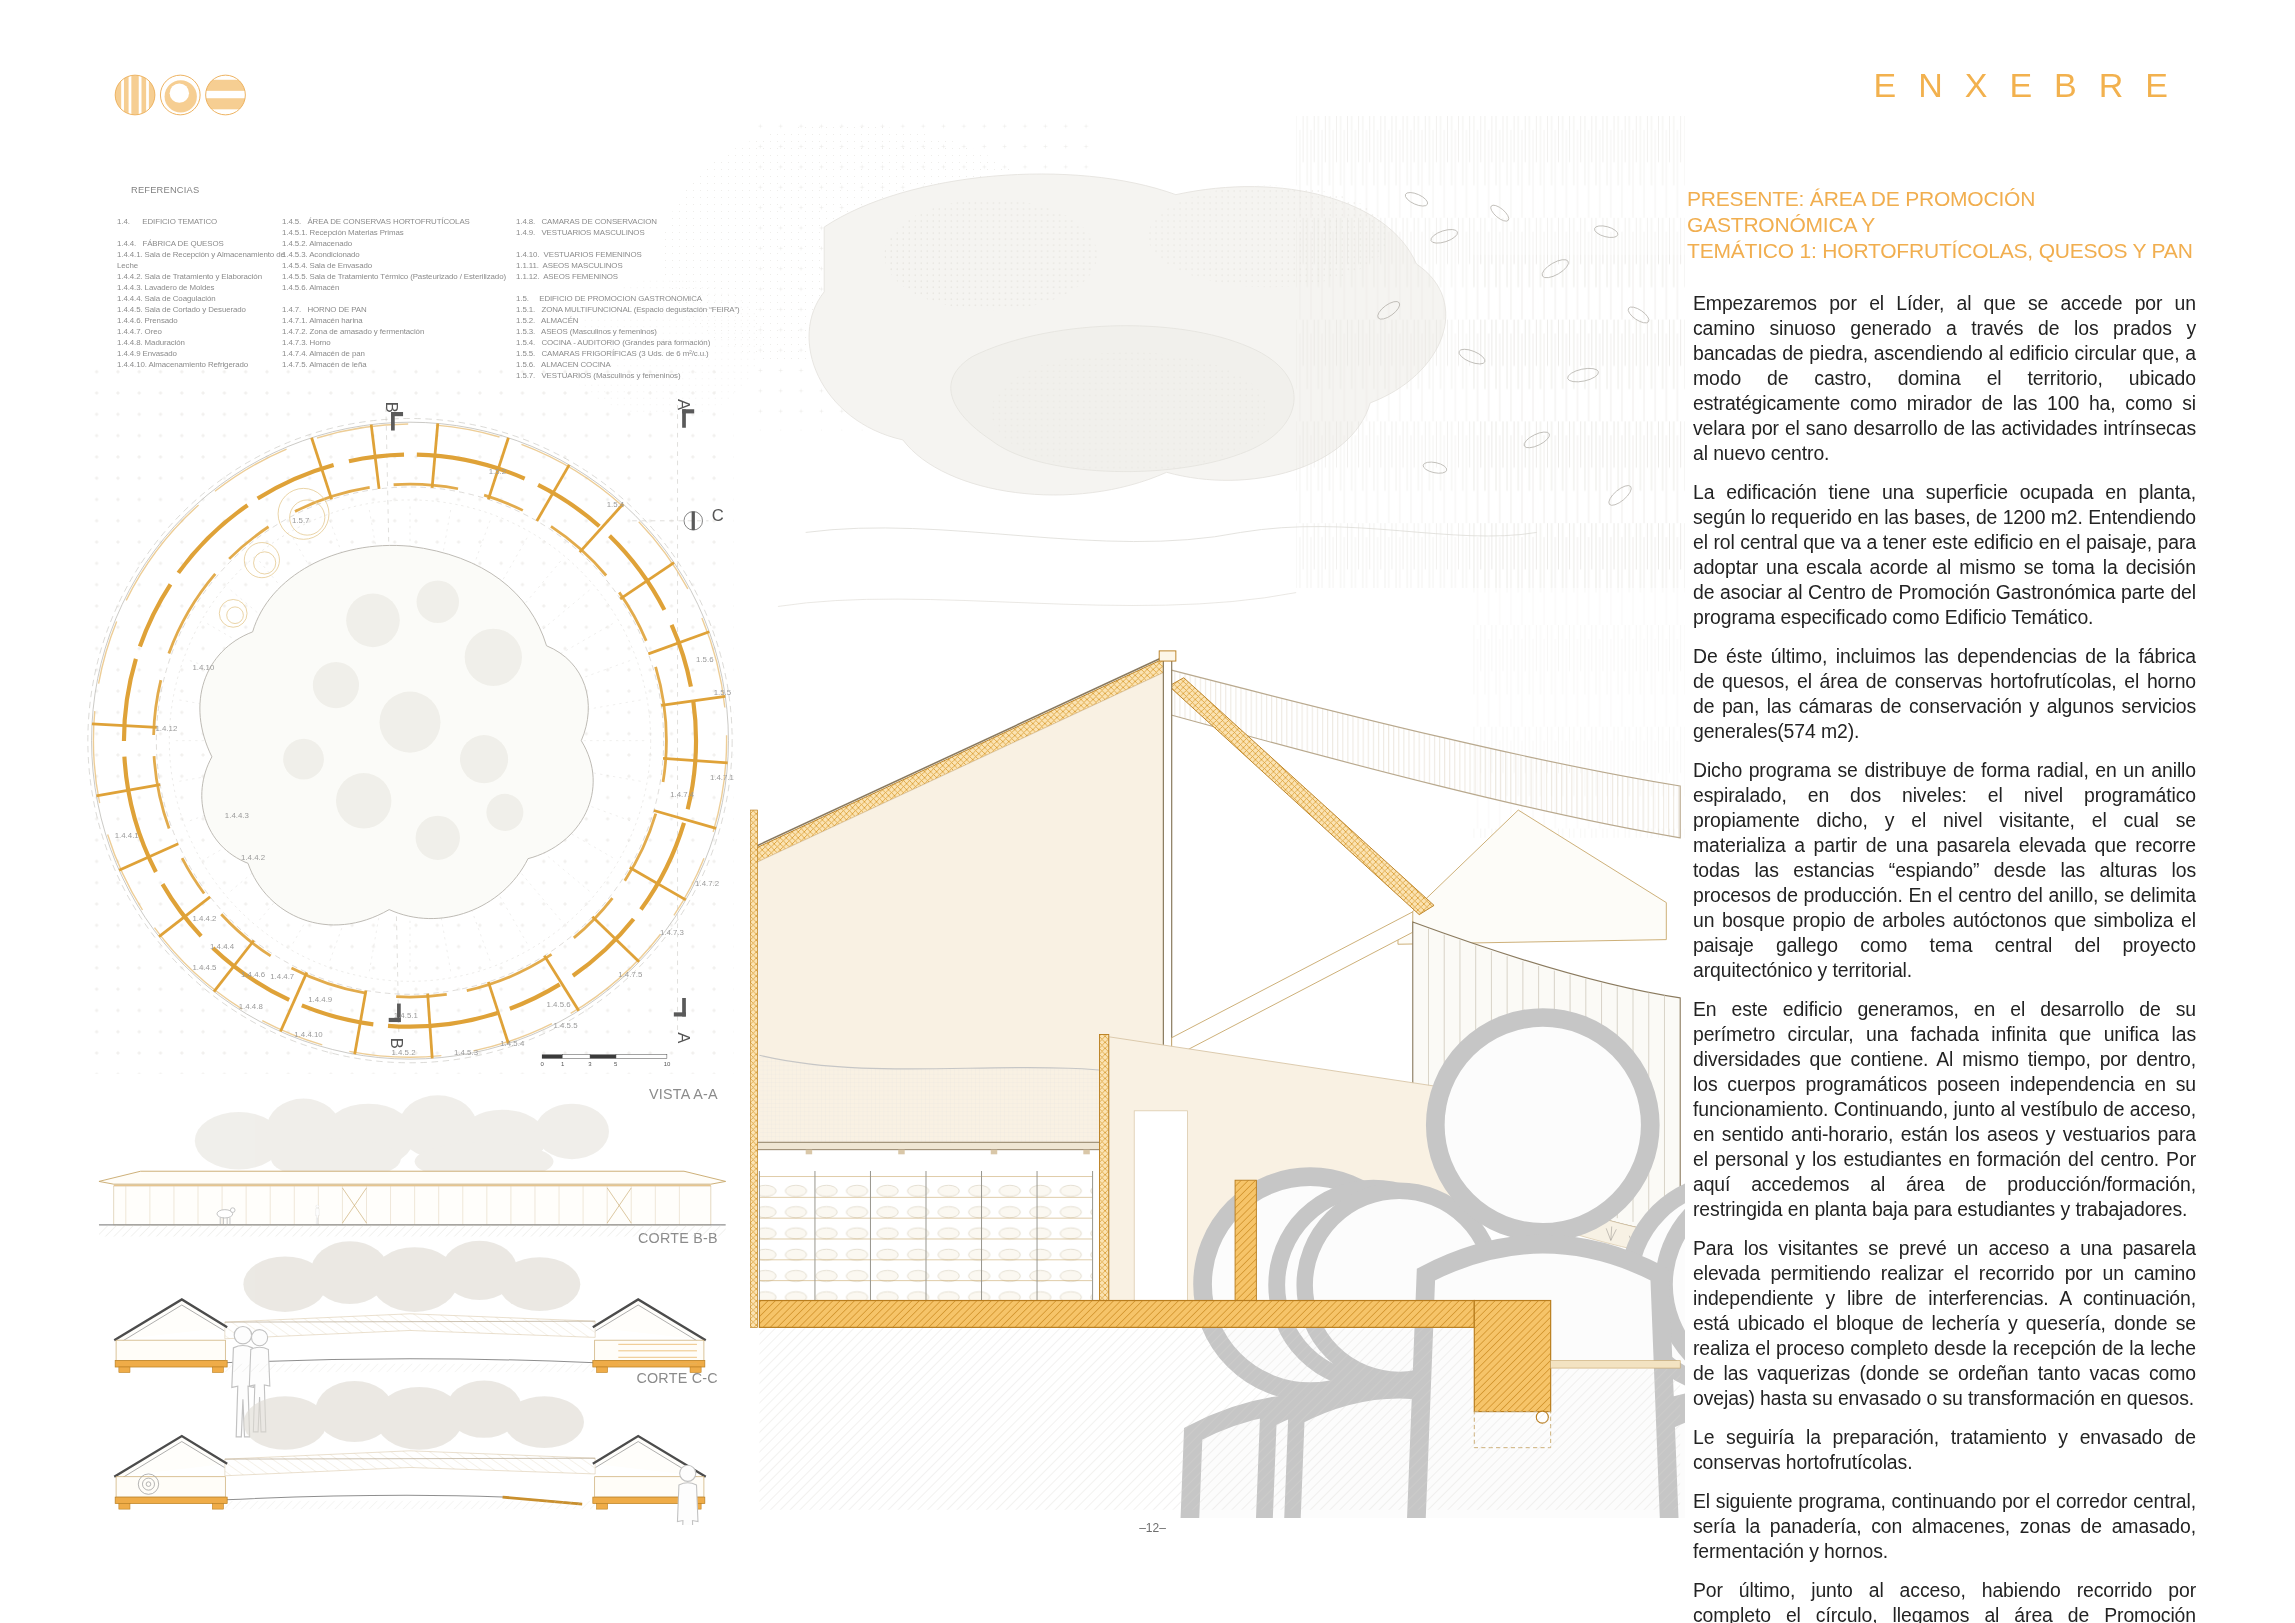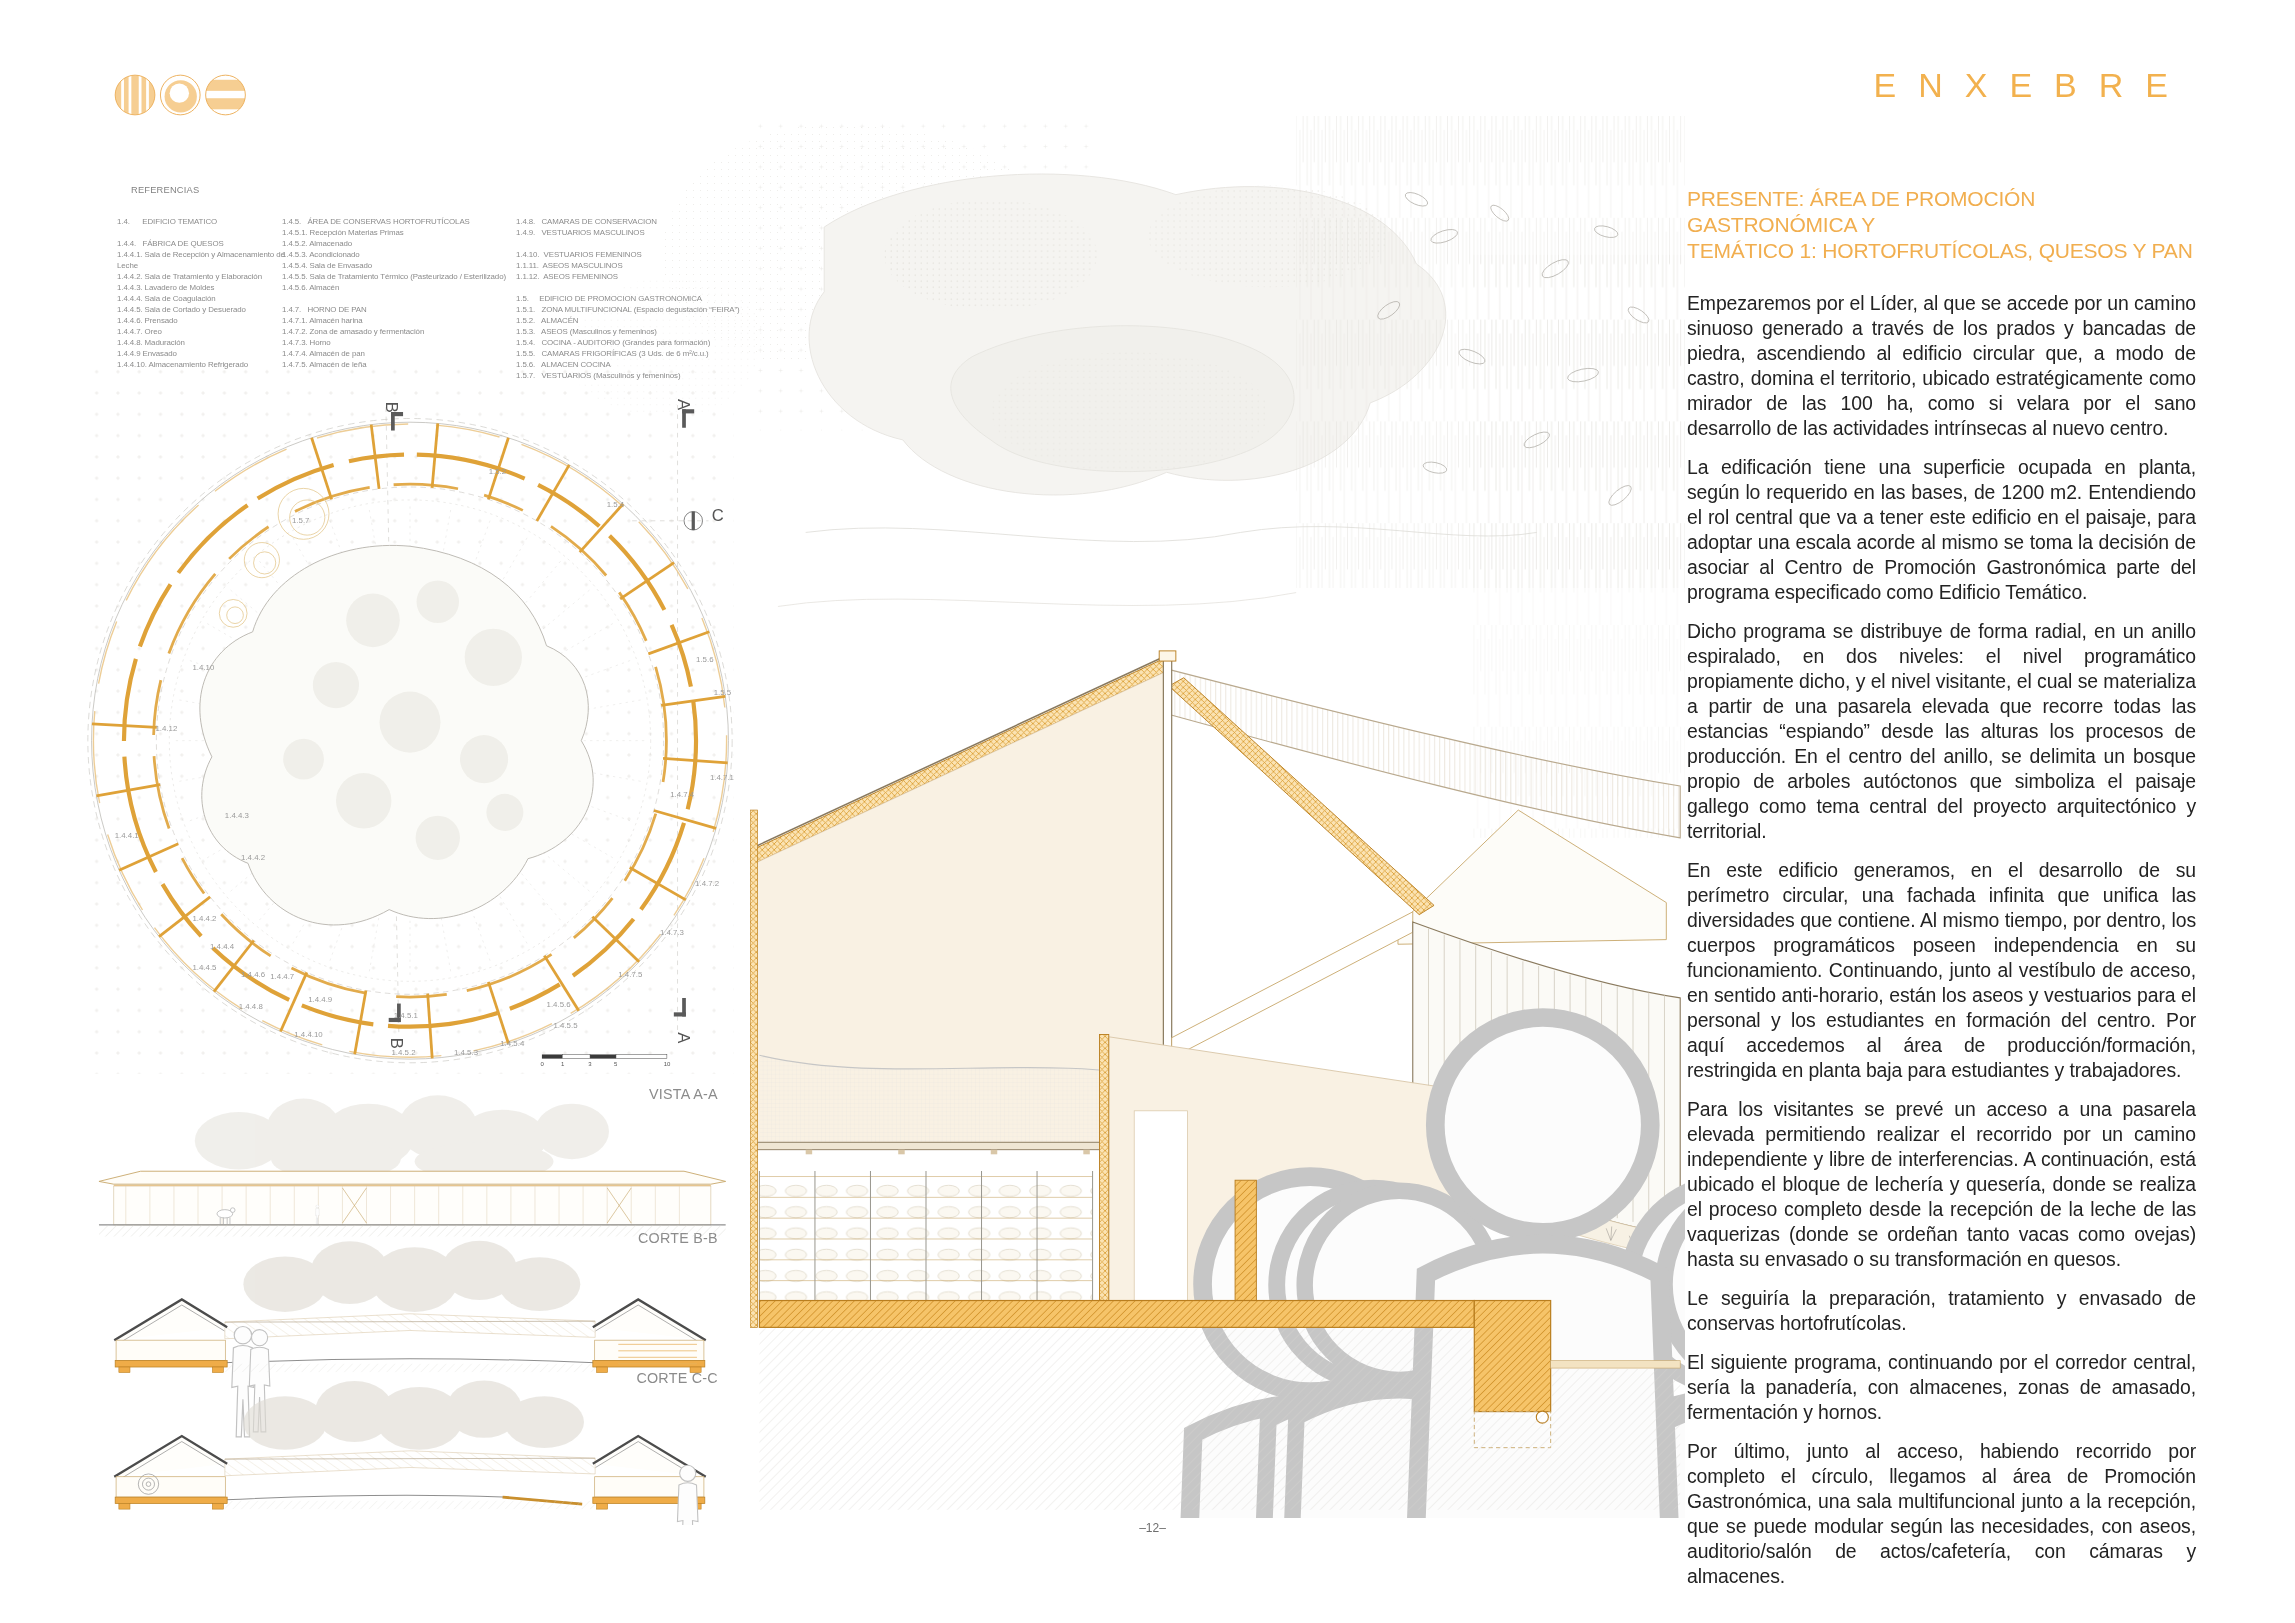--- a/index.html
+++ b/index.html
@@ -28,21 +28,21 @@
   #sections-wrap{position:absolute;left:86px;top:1085px;}
   #center-wrap{position:absolute;left:750px;top:116px;}
   .plan-label{font-size:17px;fill:#9A9A9A;}
   .plan-marker{font-size:36px;fill:#555;font-weight:500;}
   .sec-label{font-size:31px;fill:#8B8B8B;letter-spacing:.5px;}
   
   #article{position:absolute;left:1687px;top:186px;width:509px;}
   .headline{font-size:21px;line-height:26px;color:#F1AE4F;letter-spacing:-0.2px;font-weight:400;}
   #paragraphs{margin-top:27px;}
   .para{font-size:19.4px;line-height:25px;letter-spacing:-0.1px;color:#232323;
-        text-align:justify;margin:0 0 14px 0;}
+        text-align:justify;margin:0 0 14px 6px;}
   
   #page-number{position:absolute;left:1083px;top:1521px;width:139px;text-align:center;
         font-size:12px;color:#6E6E6E;}
 </style>
 </head>
 <body>
 
 <div id="page">
 
   <svg id="logo" width="167" height="60" viewBox="0 0 360 130">
@@ -653,20 +653,21 @@
     <path d="M20,2620 H1563 V2800 H1732 V2708 H2010 V3012 H20 Z" fill="url(#c-gh)" opacity=".85"></path>
   </svg>
   </div>
 
   <div id="article">
     <div class="headline">PRESENTE: ÁREA DE PROMOCIÓN GASTRONÓMICA Y</div>
     <div class="headline">TEMÁTICO 1: HORTOFRUTÍCOLAS, QUESOS Y PAN</div>
     <div id="paragraphs">
         <p class="para">Empezaremos por el Líder, al que se accede por un camino sinuoso generado a través de los prados y bancadas de piedra, ascendiendo al edificio circular que, a modo de castro, domina el territorio, ubicado estratégicamente como mirador de las 100 ha, como si velara por el sano desarrollo de las actividades intrínsecas al nuevo centro.</p>
         <p class="para">La edificación tiene una superficie ocupada en planta, según lo requerido en las bases, de 1200 m2. Entendiendo el rol central que va a tener este edificio en el paisaje, para adoptar una escala acorde al mismo se toma la decisión de asociar al Centro de Promoción Gastronómica parte del programa especificado como Edificio Temático.</p>
+        <p class="para">De éste último, incluimos las dependencias de la fábrica de quesos, el área de conservas hortofrutícolas, el horno de pan, las cámaras de conservación y algunos servicios generales(574 m2).</p>
         <p class="para">Dicho programa se distribuye de forma radial, en un anillo espiralado, en dos niveles: el nivel programático propiamente dicho, y el nivel visitante, el cual se materializa a partir de una pasarela elevada que recorre todas las estancias “espiando” desde las alturas los procesos de producción. En el centro del anillo, se delimita un bosque propio de arboles autóctonos que simboliza el paisaje gallego como tema central del proyecto arquitectónico y territorial.</p>
         <p class="para">En este edificio generamos, en el desarrollo de su perímetro circular, una fachada infinita que unifica las diversidades que contiene. Al mismo tiempo, por dentro, los cuerpos programáticos poseen independencia en su funcionamiento. Continuando, junto al vestíbulo de acceso, en sentido anti-horario, están los aseos y vestuarios para el personal y los estudiantes en formación del centro. Por aquí accedemos al área de producción/formación, restringida en planta baja para estudiantes y trabajadores.</p>
         <p class="para">Para los visitantes se prevé un acceso a una pasarela elevada permitiendo realizar el recorrido por un camino independiente y libre de interferencias. A continuación, está ubicado el bloque de lechería y quesería, donde se realiza el proceso completo desde la recepción de la leche de las vaquerizas (donde se ordeñan tanto vacas como ovejas) hasta su envasado o su transformación en quesos.</p>
         <p class="para">Le seguiría la preparación, tratamiento y envasado de conservas hortofrutícolas.</p>
         <p class="para">El siguiente programa, continuando por el corredor central, sería la panadería, con almacenes, zonas de amasado, fermentación y hornos.</p>
         <p class="para">Por último, junto al acceso, habiendo recorrido por completo el círculo, llegamos al área de Promoción Gastronómica, una sala multifuncional junto a la recepción, que se puede modular según las necesidades, con aseos, auditorio/salón de actos/cafetería, con cámaras y almacenes.</p>
       </div>
   </div>
 
   <div id="page-number">–12–</div>

